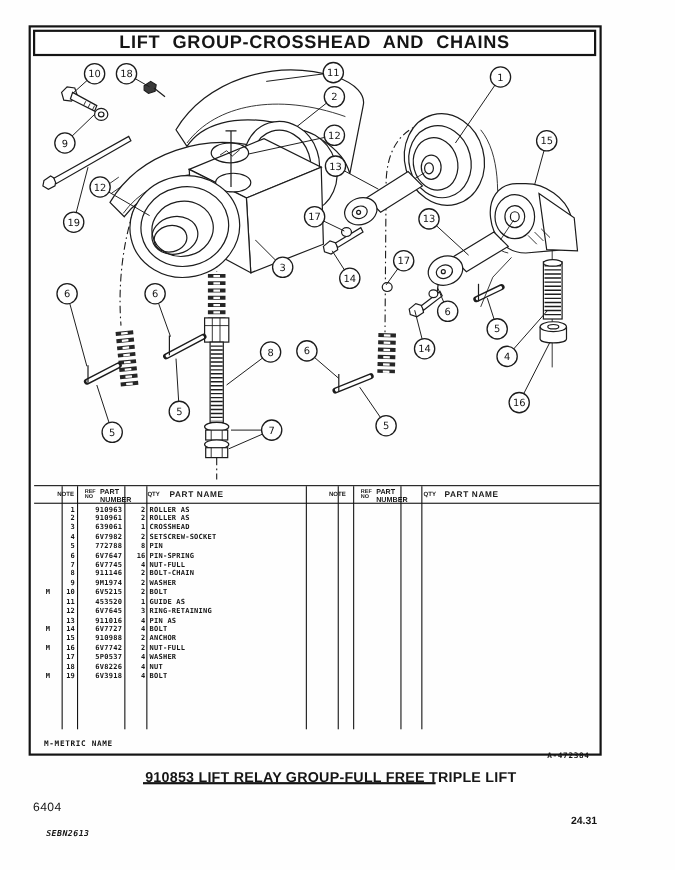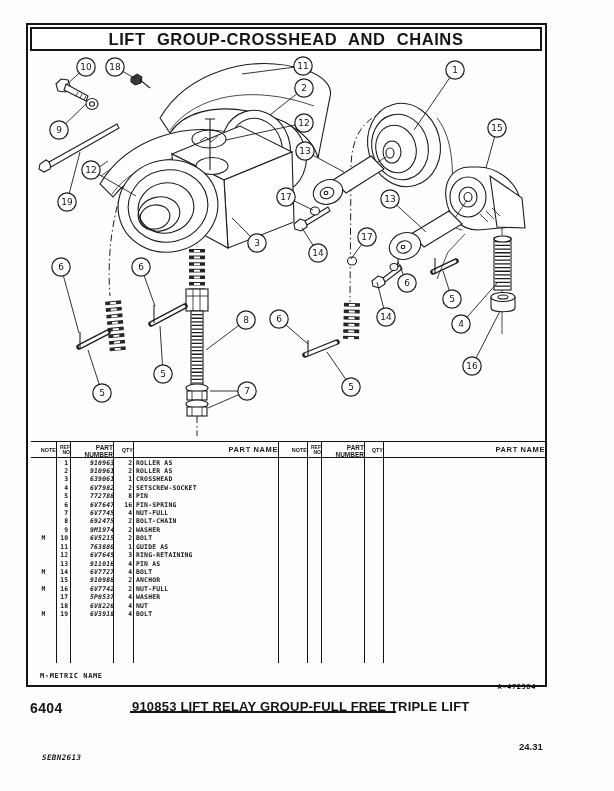--- a/index.html
+++ b/index.html
@@ -9,46 +9,46 @@
   .title-band{position:absolute;left:2px;top:2px;right:3px;height:20px;border:2px solid #141414;
         display:flex;align-items:center;justify-content:center;background:#fff;}
   .title-band span{font-weight:bold;font-size:16.5px;letter-spacing:.6px;word-spacing:6px;white-space:nowrap;}
   svg.diagram{position:absolute;left:26px;top:57px;width:522px;height:384px;overflow:visible;}
 
   
   .ptable{position:absolute;left:31px;top:441px;width:514px;height:221px;
         border-top:1.6px solid #141414;background:transparent;}
   .vl{position:absolute;top:0;bottom:0;width:1.2px;background:#141414;}
   .hl-header{position:absolute;left:0;right:0;top:15px;height:1.4px;background:#141414;}
-  .th{position:absolute;font-weight:bold;text-align:right;line-height:1.15;color:#1a1a1a;}
+  .th{position:absolute;font-weight:bold;text-align:left;line-height:1.15;color:#1a1a1a;padding-left:21px;}
   .th-note{left:0;width:25px;top:5px;font-size:5.5px;}
   .th-ref{left:25px;width:14px;top:2.5px;font-size:5px;}
   .th-pn{left:39px;width:43px;top:1.5px;font-size:6.5px;}
   .th-qty{left:82px;width:20px;top:5px;font-size:5.5px;}
   .th-name{left:102px;width:145px;top:4px;font-size:7.5px;letter-spacing:.6px;}
   .r-note{left:247px;width:29px;}
   .r-ref{left:276px;width:14px;}
   .r-pn{left:290px;width:43px;}
   .r-qty{left:333px;width:19px;}
   .r-name{left:352px;width:162px;}
   .trow{position:absolute;left:0;width:100%;height:8.4px;
         font-family:"DejaVu Sans Mono",monospace;font-size:6.4px;line-height:8.4px;font-weight:bold;}
   .trow span{position:absolute;top:0;white-space:nowrap;}
   .c-note{left:2px;width:21px;text-align:center;}
   .c-ref{left:24px;width:13px;text-align:right;}
-  .c-pn{left:59px;width:41px;text-align:left;letter-spacing:.2px;font-style:italic;}
+  .c-pn{left:39px;width:41px;text-align:right;letter-spacing:.2px;}
   .c-qty{left:80px;width:21px;text-align:right;}
   .c-name{left:105px;width:142px;text-align:left;letter-spacing:.2px;}
 
   
   .metric-note{position:absolute;left:40px;top:672px;font-family:"DejaVu Sans Mono",monospace;
         font-size:7px;font-weight:bold;letter-spacing:.6px;}
   .drawing-number{position:absolute;left:468px;top:683px;width:68px;text-align:right;
         font-family:"DejaVu Sans Mono",monospace;font-size:7px;font-weight:bold;letter-spacing:.6px;}
-  .form-number{position:absolute;left:30px;top:700px;font-size:14px;font-weight:bold;letter-spacing:.4px;}
+  .form-number{position:absolute;left:30px;top:728px;font-size:11px;font-weight:normal;letter-spacing:.4px;}
   .caption{position:absolute;left:132px;top:699px;width:262px;text-align:center;
         font-size:13px;font-weight:bold;letter-spacing:.2px;white-space:nowrap;}
   .caption-rule{position:absolute;left:130px;top:711px;width:266px;height:1.5px;background:#141414;}
   .doc-code{position:absolute;left:42px;top:753px;font-family:"DejaVu Sans Mono",monospace;
         font-size:7.5px;font-weight:bold;letter-spacing:.4px;font-style:italic;}
   .page-num{position:absolute;left:519px;top:741px;font-size:9.5px;font-weight:bold;}
 
   
   .ln{fill:none;stroke:#1c1c1c;stroke-width:1.1;}
   .fw{fill:#fff;stroke:#1c1c1c;stroke-width:1.1;}
@@ -407,42 +407,42 @@
         <div class="trow" style="top: 67.02px;">
           <span class="c-note"></span>
           <span class="c-ref">7</span>
           <span class="c-pn">6V7745</span>
           <span class="c-qty">4</span>
           <span class="c-name">NUT-FULL</span>
         </div>
         <div class="trow" style="top: 75.44px;">
           <span class="c-note"></span>
           <span class="c-ref">8</span>
-          <span class="c-pn">692475</span>
+          <span class="c-pn">911146</span>
           <span class="c-qty">2</span>
           <span class="c-name">BOLT-CHAIN</span>
         </div>
         <div class="trow" style="top: 83.86px;">
           <span class="c-note"></span>
           <span class="c-ref">9</span>
           <span class="c-pn">9M1974</span>
           <span class="c-qty">2</span>
           <span class="c-name">WASHER</span>
         </div>
         <div class="trow" style="top: 92.28px;">
           <span class="c-note">M</span>
           <span class="c-ref">10</span>
           <span class="c-pn">6V5215</span>
           <span class="c-qty">2</span>
           <span class="c-name">BOLT</span>
         </div>
         <div class="trow" style="top: 100.7px;">
           <span class="c-note"></span>
           <span class="c-ref">11</span>
-          <span class="c-pn">763880</span>
+          <span class="c-pn">453520</span>
           <span class="c-qty">1</span>
           <span class="c-name">GUIDE AS</span>
         </div>
         <div class="trow" style="top: 109.12px;">
           <span class="c-note"></span>
           <span class="c-ref">12</span>
           <span class="c-pn">6V7645</span>
           <span class="c-qty">3</span>
           <span class="c-name">RING-RETAINING</span>
         </div>

